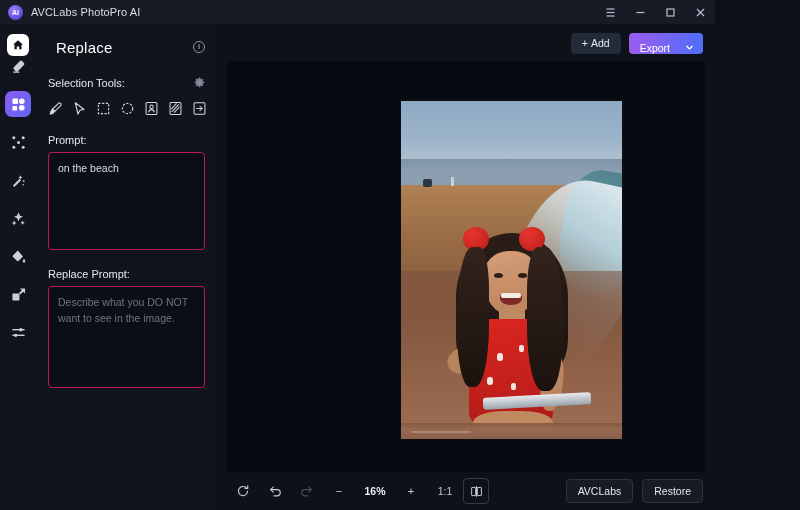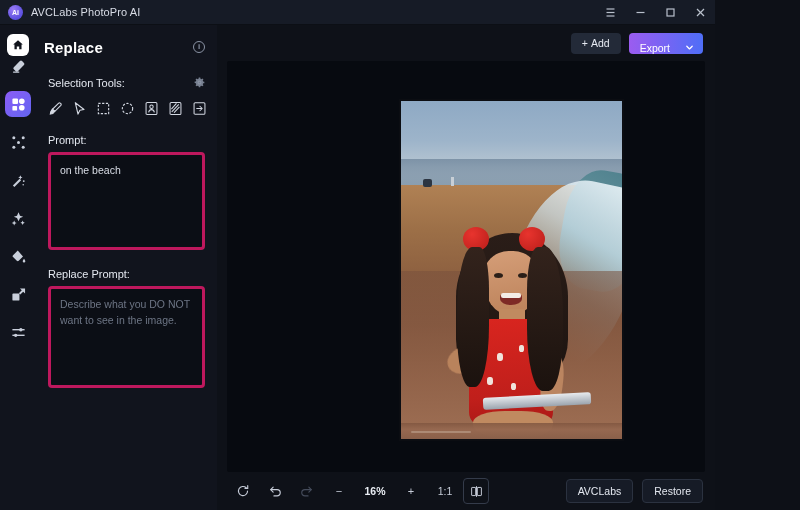--- a/index.html
+++ b/index.html
@@ -77,22 +77,22 @@
     height: 36px; display: flex; align-items: center;
     margin-top: 4px;
   }
   .home-btn {
     position: absolute; left: -29px; top: 9px;
     width: 22px; height: 22px; border-radius: 6px;
     background: #ffffff;
     display: flex; align-items: center; justify-content: center;
   }
   .panel-title {
-    font-size: 15px; font-weight: bold; color: #ffffff;
-    letter-spacing: .2px; margin-left: 0;
+    font-size: 15px; font-weight: normal; color: #ffffff;
+    letter-spacing: .2px; margin-left: 12px;
   }
   .info-icon {
     margin-left: auto; margin-right: 4px;
     width: 12px; height: 12px; border-radius: 50%;
     border: 1.3px solid #8a93a4;
     color: #8a93a4; font-size: 8px; font-weight: bold;
     display: flex; align-items: center; justify-content: center;
     line-height: 1;
   }
 
@@ -117,21 +117,21 @@
   }
   .tool svg { display: block; }
 
   .field-label {
     font-size: 11px; color: #e3e7ef;
     margin-top: 18px; padding: 0 4px;
   }
   .textarea {
     margin: 6px 4px 0 4px;
     background: #0b0e15;
-    border: 3px solid #be185d;
+    border: 1px solid #be185d;
     border-radius: 4px;
     height: 98px;
     padding: 8px 9px;
     font-size: 10.5px;
     color: #d9dde6;
     line-height: 1.5;
     overflow: hidden;
   }
   .textarea.placeholder { color: #6d7585; height: 102px; }
 

